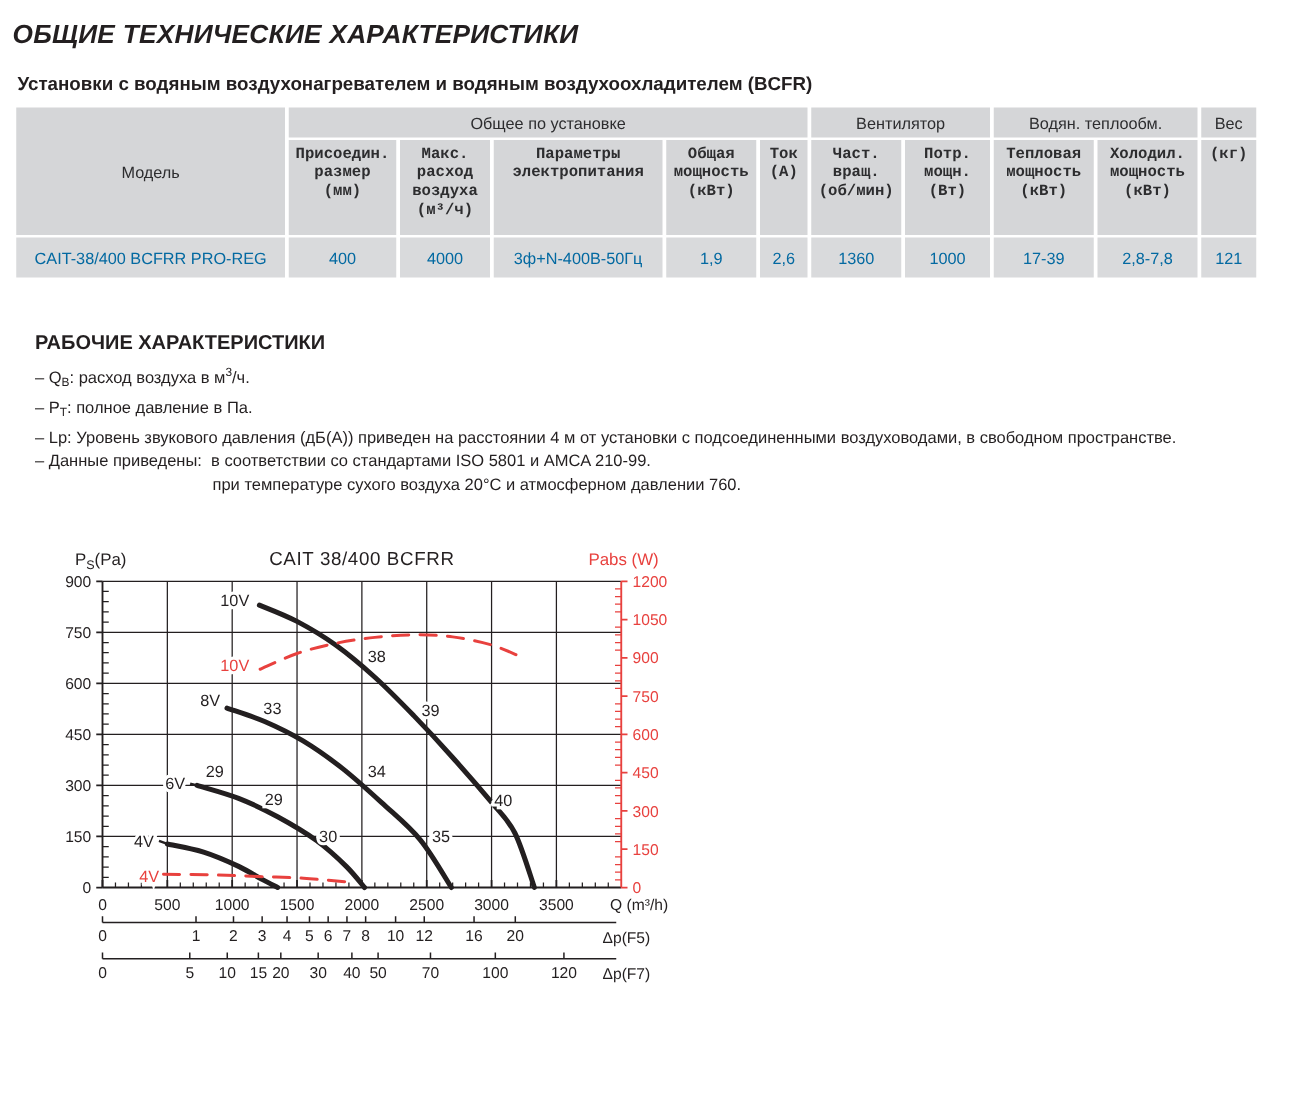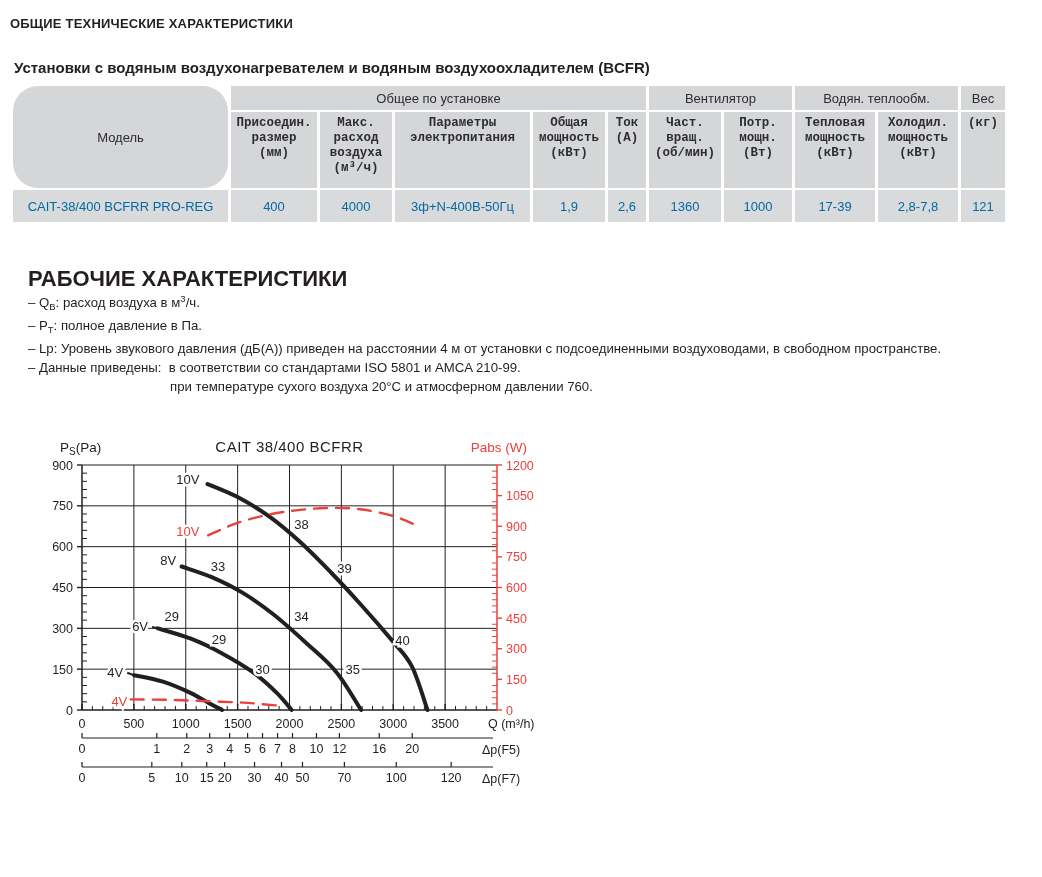--- a/index.html
+++ b/index.html
@@ -1,44 +1,44 @@
 <!DOCTYPE html>
 <html><head>
 <meta charset="utf-8">
 <style>
   html,body{margin:0;padding:0;}
   body{
     width:1042px;height:877px;position:relative;overflow:hidden;
     background:#ffffff;color:#231f20;
     font-family:"Liberation Sans","DejaVu Sans",sans-serif;
   }
-  .h1{position:absolute;left:10px;top:16px;font-size:13px;font-weight:bold;letter-spacing:.2px;}
+  .h1{position:absolute;left:10px;top:16px;font-size:21px;font-weight:bold;letter-spacing:.2px;font-style:italic;}
   .h2{position:absolute;left:14px;top:59px;font-size:15px;font-weight:bold;}
   table.spec{
     position:absolute;left:10px;top:84px;
     border-collapse:separate;border-spacing:3px 2px;table-layout:fixed;
   }
   table.spec th,table.spec td{padding:0 2px;margin:0;}
   tr.grow th{
     background:#d5d6d8;font-size:13px;font-weight:normal;color:#2d2d2f;
     height:24px;text-align:center;vertical-align:middle;
   }
-  tr.grow th.model{font-size:13px;border-radius:25px;}
+  tr.grow th.model{font-size:13px;}
   tr.srow th{
     background:#d5d6d8;font-size:12.5px;font-weight:bold;color:#2d2d2f;
     height:76px;vertical-align:top;text-align:center;
   }
   .hwrap{display:flex;flex-direction:column;height:72px;padding-top:4px;font-family:Liberation Mono, monospace;}
   .hname{white-space:pre-line;line-height:15px;}
   .hunit{line-height:14px;padding-bottom:9px;}
   tr.drow td{
     background:#d9dadc;font-size:13px;color:#0369a1;height:32px;
     text-align:center;vertical-align:middle;
   }
-  .h3{position:absolute;left:28px;top:266px;font-size:22px;font-weight:bold;}
+  .h3{position:absolute;left:28px;top:266px;font-size:16px;font-weight:bold;}
   .notes{position:absolute;left:28px;top:289px;font-size:13.2px;line-height:19px;white-space:pre-wrap;}
   .notes .sub{font-size:9.5px;vertical-align:-3px;}
   .notes .sup{font-size:9.5px;vertical-align:5px;}
   svg.chart{position:absolute;left:30px;top:433px;}
   svg.chart text{font-family:"Liberation Sans","DejaVu Sans",sans-serif;}
 </style>
 </head>
 <body>
 
 <div class="h1">ОБЩИЕ ТЕХНИЧЕСКИЕ ХАРАКТЕРИСТИКИ</div>

